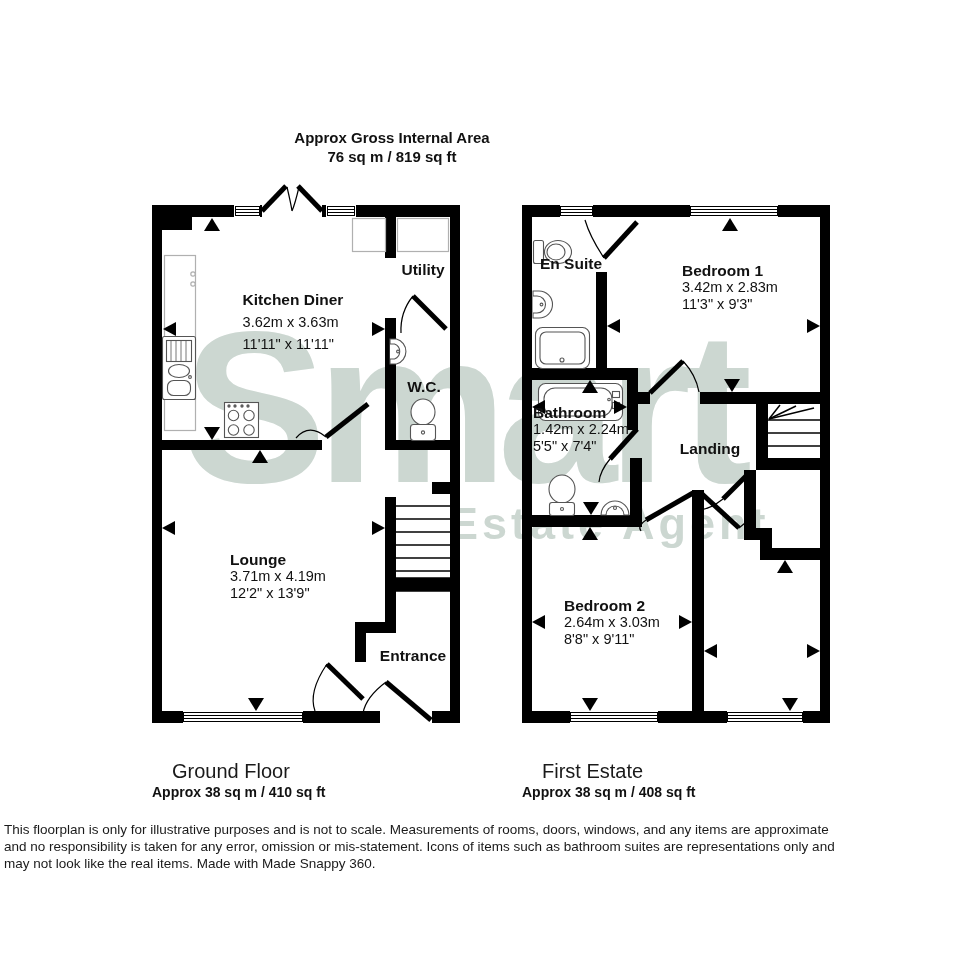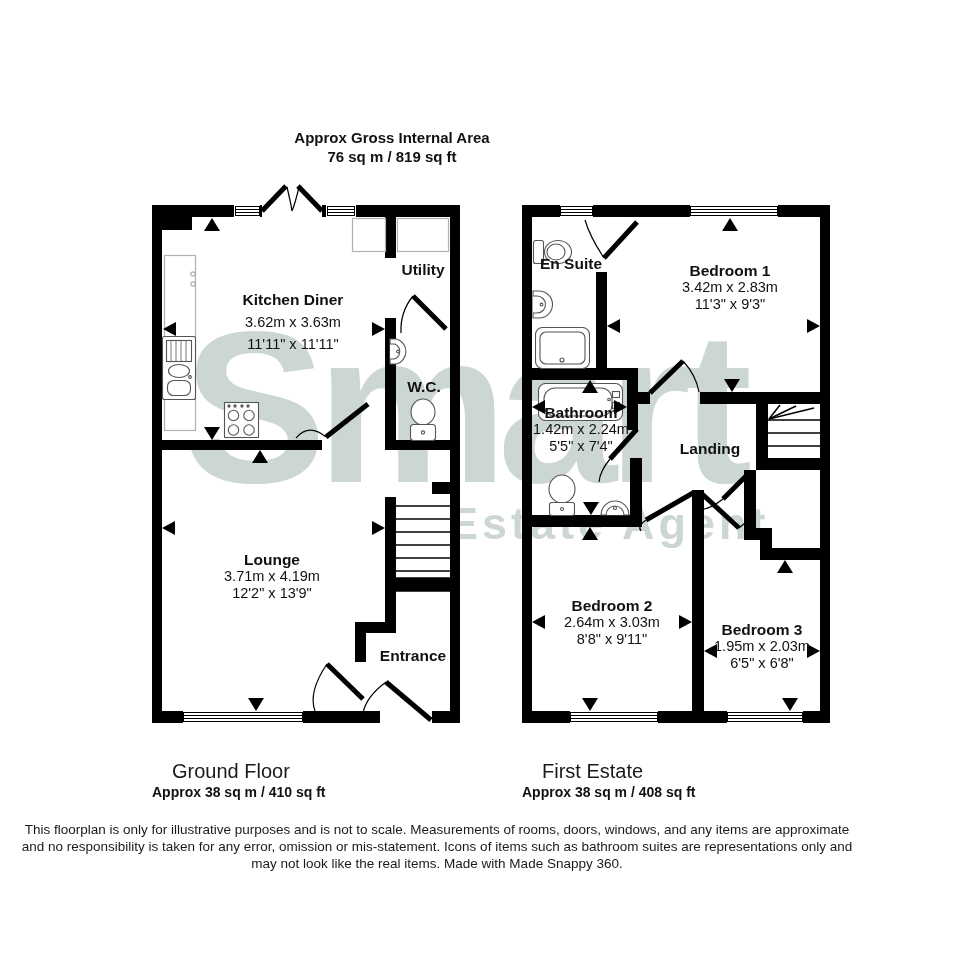--- a/index.html
+++ b/index.html
@@ -10,30 +10,30 @@
   #header{top:128px;left:0;width:784px;text-align:center;font-weight:bold;
           font-size:15px;line-height:19px;color:#111;}
   
   #wm-brand{top:300px;left:183px;font-size:215px;line-height:1;font-weight:bold;
             letter-spacing:-10px;color:#ccd7d1;user-select:none;}
   #wm-tag{top:498px;left:448px;font-size:45px;font-weight:bold;letter-spacing:4px;
           color:#ccd7d1;user-select:none;}
   
   #plan{top:0;left:0;}
   
-  .room-label{transform:translate(-50%,-50%);text-align:center;line-height:17px;
+  .room-label{transform:translate(-50%,-50%);text-align:left;line-height:17px;
               font-size:14.5px;color:#111;white-space:nowrap;}
   .room-label .rn{font-weight:bold;font-size:15.5px;}
   .room-label.wide{line-height:22px;margin-left:16px;}
   .room-label.single{font-weight:bold;font-size:15.5px;}
   
   .floor-title{font-size:20px;color:#1a1a1a;margin-left:20px;}
   .floor-area{font-size:14px;font-weight:bold;color:#111;text-align:center;}
   
-  #footer{top:821px;left:17px;width:840px;text-align:center;font-size:13.5px;
+  #footer{top:821px;left:4px;width:840px;text-align:left;font-size:13.5px;
           line-height:17px;color:#1a1a1a;}
 </style>
 </head>
 <body>
 
 <div id="page">
 
   <div id="wm-brand" class="abs">Smart</div>
   <div id="wm-tag" class="abs">Estate Agent</div>
 
@@ -285,21 +285,21 @@
     </g>
   </svg>
 
   <div class="abs room-label wide" style="left:277px;top:322px;">
     <div class="rn">Kitchen Diner</div>
     <div class="rd">3.62m x 3.63m</div>
     <div class="rd">11'11" x 11'11"</div>
   </div>
   <div class="abs room-label single" style="left:423px;top:269px;">Utility</div>
   <div class="abs room-label single" style="left:424px;top:386px;">W.C.</div>
-  <div class="abs room-label" style="left:272px;top:576px;">
+  <div class="abs room-label" style="left:278px;top:576px;">
     <div class="rn">Lounge</div>
     <div class="rd">3.71m x 4.19m</div>
     <div class="rd">12'2" x 13'9"</div>
   </div>
   <div class="abs room-label single" style="left:413px;top:655px;">Entrance</div>
 
   <div class="abs room-label single" style="left:571px;top:263px;">En Suite</div>
   <div class="abs room-label" style="left:714px;top:287px;margin-left:16px;">
     <div class="rn">Bedroom 1</div>
     <div class="rd">3.42m x 2.83m</div>
@@ -309,25 +309,20 @@
     <div class="rn">Bathroom</div>
     <div class="rd">1.42m x 2.24m</div>
     <div class="rd">5'5" x 7'4"</div>
   </div>
   <div class="abs room-label single" style="left:710px;top:448px;">Landing</div>
   <div class="abs room-label" style="left:612px;top:622px;">
     <div class="rn">Bedroom 2</div>
     <div class="rd">2.64m x 3.03m</div>
     <div class="rd">8'8" x 9'11"</div>
   </div>
-  <div class="abs room-label" style="left:762px;top:646px;">
-    <div class="rn">Bedroom 3</div>
-    <div class="rd">1.95m x 2.03m</div>
-    <div class="rd">6'5" x 6'8"</div>
-  </div>
 
   <div class="abs floor-title" style="left:152px;top:760px;">Ground Floor</div>
   <div class="abs floor-area" style="left:152px;top:784px;">Approx 38 sq m / 410 sq ft</div>
   <div class="abs floor-title" style="left:522px;top:760px;">First Estate</div>
   <div class="abs floor-area" style="left:522px;top:784px;">Approx 38 sq m / 408 sq ft</div>
 
   <div id="footer" class="abs">
     <div>This floorplan is only for illustrative purposes and is not to scale. Measurements of rooms, doors, windows, and any items are approximate</div>
     <div>and no responsibility is taken for any error, omission or mis-statement. Icons of items such as bathroom suites are representations only and</div>
     <div>may not look like the real items. Made with Made Snappy 360.</div>

